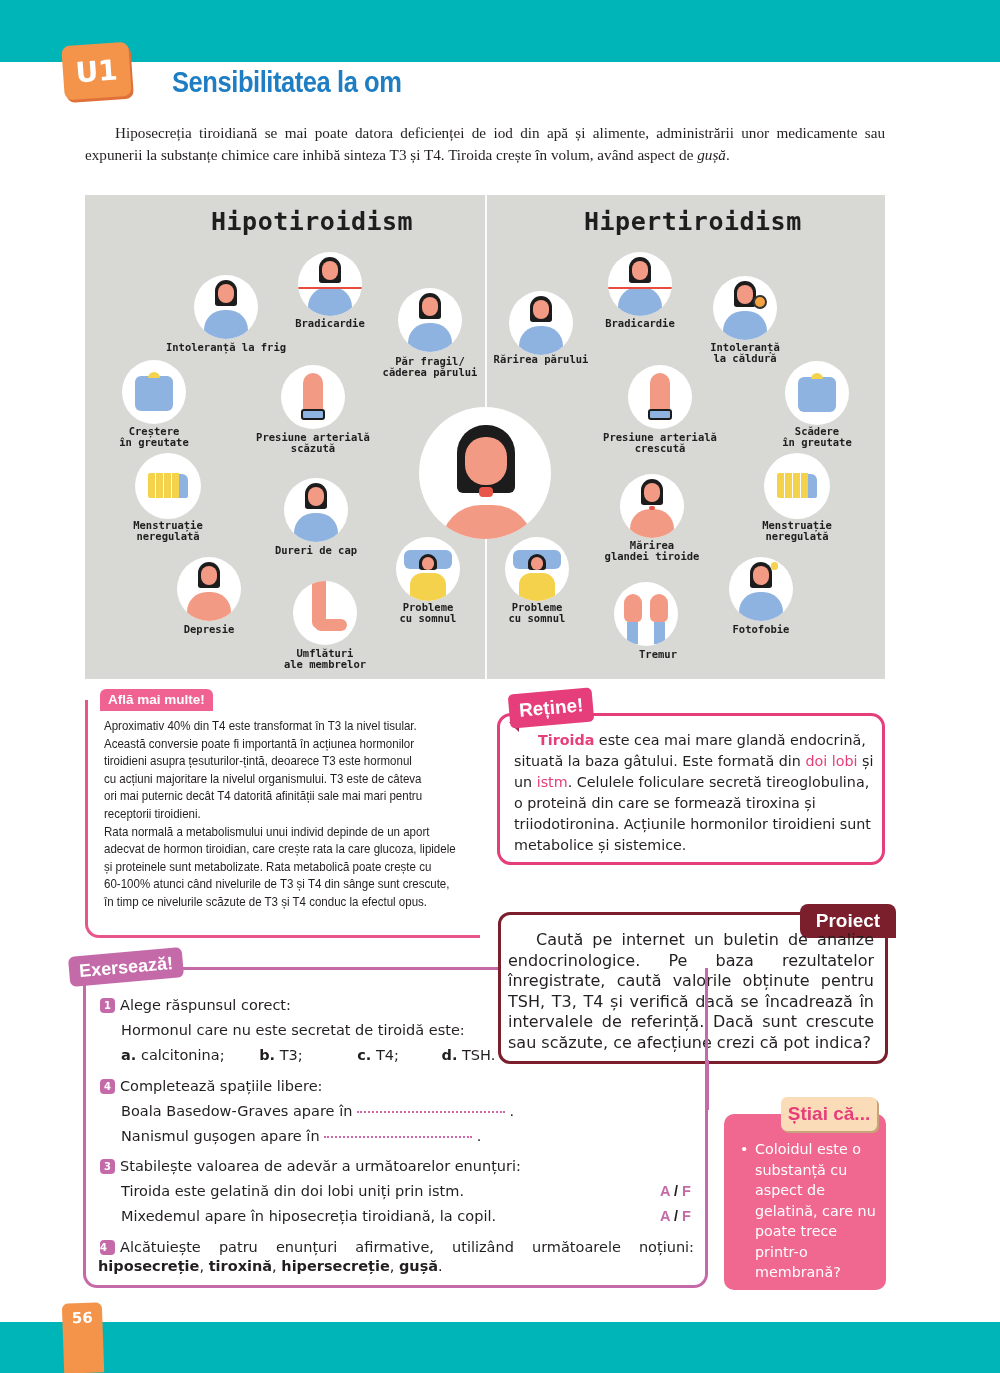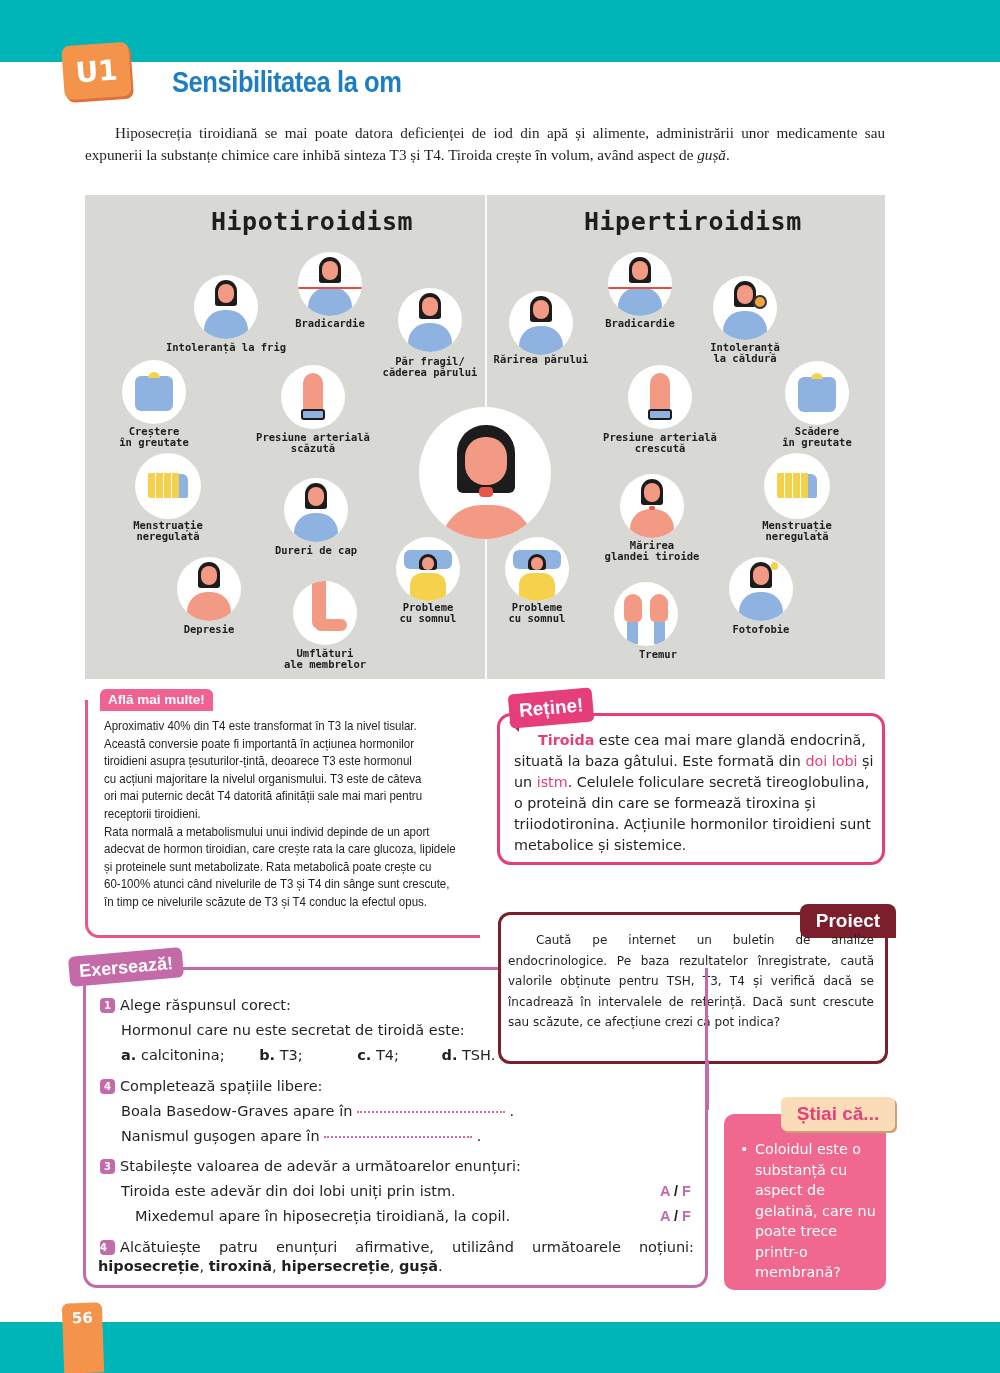--- a/index.html
+++ b/index.html
@@ -58,41 +58,41 @@
   .retine-text .hl { color: #e63e7a; }
   .retine-text .hl-b { color: #e63e7a; font-weight: bold; }
 
   
   .proiect-box { position: absolute; left: 498px; top: 912px; width: 390px; height: 152px; border: 3px solid #7a1f2b;
     border-radius: 12px; background: #fff; }
   .proiect-tab { position: absolute; left: 800px; top: 904px; width: 96px; height: 34px; background: #7a1f2b;
     color: #fff; font-family: "Liberation Sans", sans-serif; font-weight: bold; font-size: 19px; line-height: 34px;
     text-align: center; border-radius: 8px 8px 0 8px; }
   .proiect-text { position: absolute; left: 508px; top: 930px; width: 366px; font-family: "DejaVu Sans", sans-serif;
-    font-size: 12px; line-height: 20.5px; color: #231f20; text-align: justify; }
+    font-size: 16px; line-height: 20.5px; color: #231f20; text-align: justify; }
   .proiect-text .indent { display: inline-block; width: 28px; }
 
   
   .ex-frame { position: absolute; left: 83px; top: 968px; width: 625px; height: 320px; border: 3px solid #c46aa9;
     border-top: none; border-radius: 0 0 14px 14px; }
   .ex-topline { position: absolute; left: 180px; top: 967px; width: 318px; height: 3px; background: #c46aa9; }
   .ex-vert { position: absolute; left: 706px; top: 1060px; width: 3px; height: 50px; background: #c46aa9; }
   .ex-tab { position: absolute; left: 69px; top: 952px; height: 30px; padding: 0 10px; background: #c46aa9;
     color: #fff; font-family: "Liberation Sans", sans-serif; font-weight: bold; font-size: 18px; line-height: 30px;
     transform: rotate(-5deg); border-radius: 6px; }
   .ex-text { position: absolute; font-family: "DejaVu Sans", sans-serif; font-size: 14.5px; line-height: 18px; color: #231f20; white-space: nowrap; }
   .num-badge { display: inline-block; width: 15px; height: 15px; background: #c46aa9; color: #fff; font-size: 10px;
     font-weight: bold; text-align: center; line-height: 15px; border-radius: 4px; margin-right: 5px; vertical-align: 1px; }
   .dots { display: inline-block; border-bottom: 2px dotted #d166a8; vertical-align: 3px; }
   .af { color: #c46aa9; font-weight: bold; font-family: "Liberation Sans", sans-serif; }
   .af .sep { color: #231f20; }
 
   
   .stiai-box { position: absolute; left: 724px; top: 1114px; width: 162px; height: 176px; background: #f0678f; border-radius: 10px; }
-  .stiai-tab { position: absolute; left: 781px; top: 1097px; width: 114px; height: 34px; background: #fbdcb8;
+  .stiai-tab { position: absolute; left: 781px; top: 1097px; width: 96px; height: 34px; background: #fbdcb8;
     color: #e63e7a; font-family: "Liberation Sans", sans-serif; font-weight: bold; font-size: 19px; line-height: 34px;
     text-align: center; border-radius: 6px; box-shadow: 2px 2px 0 #c8a27a; }
   .stiai-text { position: absolute; left: 740px; top: 1139px; width: 140px; font-family: "DejaVu Sans", sans-serif;
     font-size: 14.3px; line-height: 20.5px; color: #fff; }
   .stiai-text .bullet { position: absolute; left: 0; top: 0; }
   .stiai-text .body { position: absolute; left: 15px; top: 0; width: 130px; }
 
   .page-num { position: absolute; left: 63px; top: 1303px; width: 40px; height: 70px; background: #f3944a;
     border-radius: 6px 6px 0 0; color: #fff; font-family: "DejaVu Sans", sans-serif; font-weight: bold; font-size: 15px;
     text-align: center; padding-top: 6px; transform: rotate(-2deg); }
@@ -280,23 +280,23 @@
   <span style="margin-left:30px;"><b>b.</b> <span>T3;</span></span>
   <span style="margin-left:50px;"><b>c.</b> <span>T4;</span></span>
   <span style="margin-left:38px;"><b>d.</b> <span>TSH.</span></span>
 </div>
 
 <div class="ex-text" style="left:100px;top:1077px;"><span class="num-badge">4</span><span>Completează spațiile libere:</span></div>
 <div class="ex-text" style="left:121px;top:1102px;"><span>Boala Basedow-Graves apare în</span> <span class="dots" style="width:148px;"></span> <span>.</span></div>
 <div class="ex-text" style="left:121px;top:1127px;"><span>Nanismul gușogen apare în</span> <span class="dots" style="width:148px;"></span> <span>.</span></div>
 
 <div class="ex-text" style="left:100px;top:1157px;"><span class="num-badge">3</span><span>Stabilește valoarea de adevăr a următoarelor enunțuri:</span></div>
-<div class="ex-text" style="left:121px;top:1182px;">Tiroida este adevăr din doi lobi uniți prin istm.</div>
+<div class="ex-text" style="left:121px;top:1182px;">Tiroida este gelatină din doi lobi uniți prin istm.</div>
 <div class="ex-text af" style="left:660px;top:1182px;"><span>A</span> <span class="sep">/</span> <span>F</span></div>
-<div class="ex-text" style="left:135px;top:1207px;">Mixedemul apare în hiposecreția tiroidiană, la copil.</div>
+<div class="ex-text" style="left:121px;top:1207px;">Mixedemul apare în hiposecreția tiroidiană, la copil.</div>
 <div class="ex-text af" style="left:660px;top:1207px;"><span>A</span> <span class="sep">/</span> <span>F</span></div>
 
 <div class="ex-text" style="left:100px;top:1238px;width:594px;white-space:normal;text-align:justify;text-align-last:justify;"><span class="num-badge">4</span><span>Alcătuiește patru enunțuri afirmative, utilizând următoarele noțiuni:</span></div>
 <div class="ex-text" style="left:98px;top:1257px;"><b>hiposecreție</b><span>, </span><b>tiroxină</b><span>, </span><b>hipersecreție</b><span>, </span><b>gușă</b><span>.</span></div>
 
 <div class="stiai-box"></div>
 <div class="stiai-tab">Știai că...</div>
 <div class="stiai-text">
   <span class="bullet">•</span>
   <span class="body">Coloidul este o substanță cu aspect de gelatină, care nu poate trece printr-o membrană?</span>

